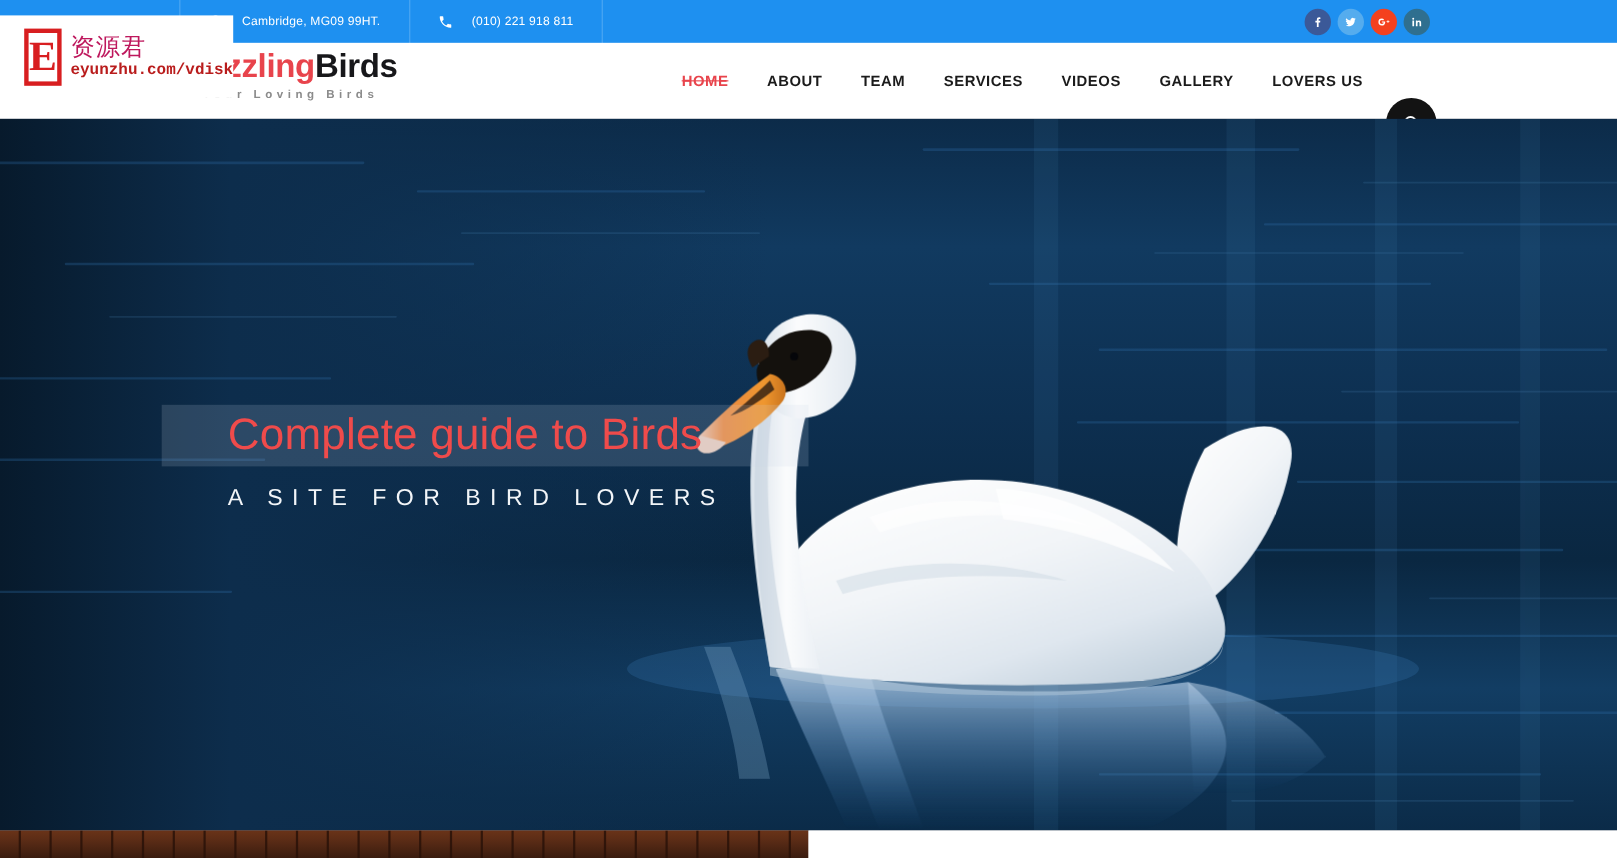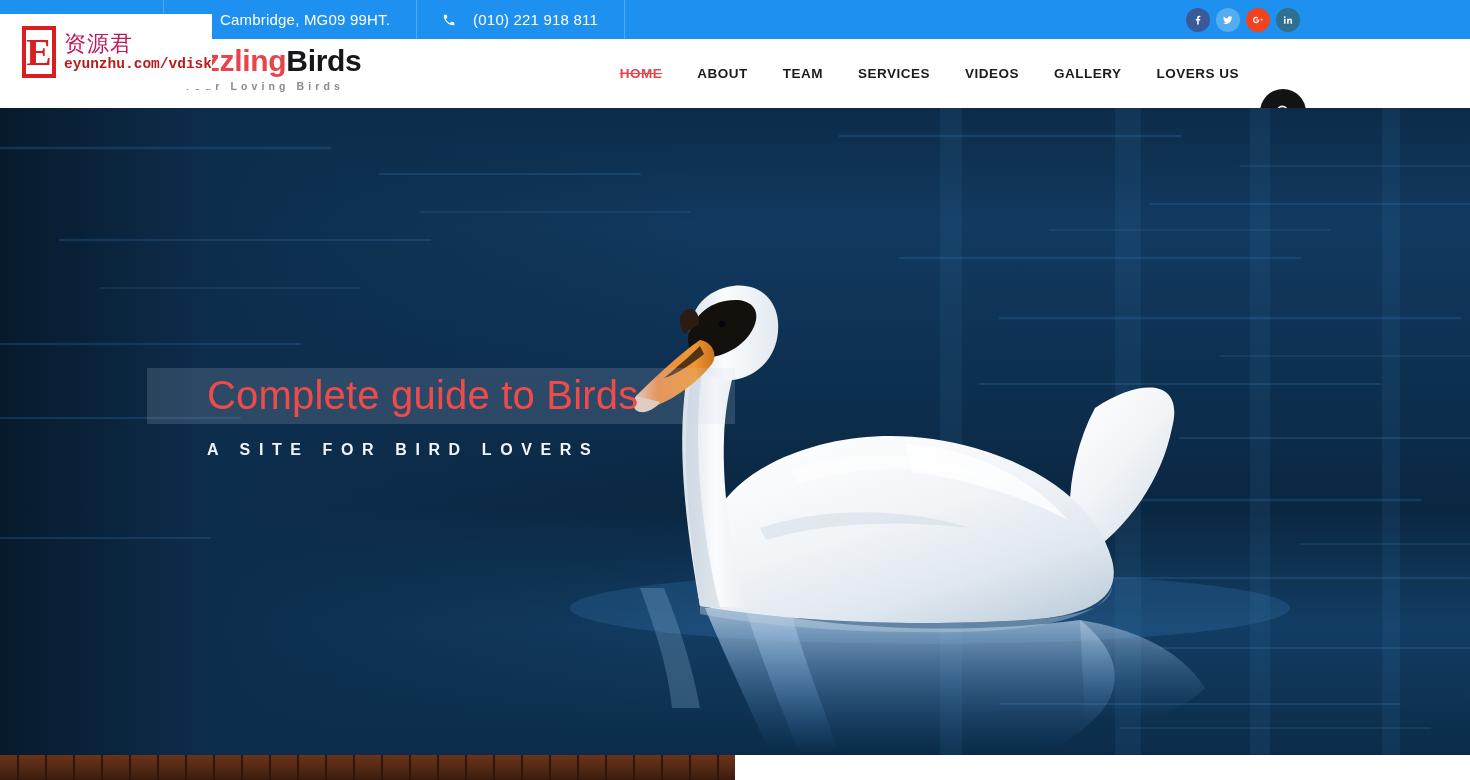--- a/index.html
+++ b/index.html
@@ -6,21 +6,21 @@
   html,body { width:1470px; height:780px; overflow:hidden; background:#fff;
     font-family:"Liberation Sans", sans-serif; }
 
   .page { position:relative; width:1470px; height:780px; overflow:hidden; }
 
   
   .topbar { position:absolute; left:0; top:0; width:1470px; height:39px;
     background:#1e90f0; display:flex; align-items:center; }
   .topbar-inner { display:flex; align-items:center; height:39px; margin-left:163px; }
   .contact-item { display:flex; align-items:center; height:39px;
-    padding:0 26px 0 22px; color:#ffffff; font-size:15px; letter-spacing:.2px;
+    padding:0 26px 0 22px; color:#ffffff; font-size:11px; letter-spacing:.2px;
     border-right:1px solid rgba(255,255,255,.22); }
   .contact-item:first-child { border-left:1px solid rgba(255,255,255,.22); }
   .contact-icon { display:inline-flex; align-items:center; justify-content:center;
     width:20px; height:20px; margin-right:14px; color:#fff; }
   .contact-icon svg { width:14px; height:14px; fill:#fff; }
   .contact-txt { white-space:nowrap; }
 
   .socials { position:absolute; right:170px; top:0; height:39px;
     display:flex; align-items:center; gap:6px; }
   .soc { width:24px; height:24px; border-radius:50%; display:flex;
@@ -58,22 +58,22 @@
   .hero { position:absolute; left:0; top:108px; width:1470px; height:647px;
     overflow:hidden; background:#0a2137; }
   .hero svg.scene { position:absolute; left:0; top:0; width:1470px; height:647px; display:block; }
 
   .hero-copy { position:absolute; left:0; top:0; width:1470px; height:647px;padding-left:24px; }
   .title-band { position:absolute; left:147px; top:260px; width:588px; height:56px;
     background:rgba(200,215,230,.17); }
   .hero-title { position:absolute; left:207px; top:258px; width:760px;
     font-size:40px; color:#ef4b4b; letter-spacing:.2px; line-height:58px;
     white-space:nowrap; }
-  .hero-sub { position:absolute; left:207px; top:333px; font-size:16px;
-    color:#f2f5f8; letter-spacing:8.6px; font-weight:700; white-space:nowrap; }
+  .hero-sub { position:absolute; left:207px; top:333px; font-size:21px;
+    color:#f2f5f8; letter-spacing:8.6px; font-weight:400; white-space:nowrap; }
 
   
   .bottom-strip { position:absolute; left:0; top:755px; width:735px; height:25px;
     background:#4d2415; }
   .bottom-strip .slats { position:absolute; inset:0; }
   .bottom-white { position:absolute; left:735px; top:755px; width:735px; height:25px;
     background:#ffffff; }
 
   
   .watermark { position:absolute; left:0; top:14px; width:212px; height:75px;

